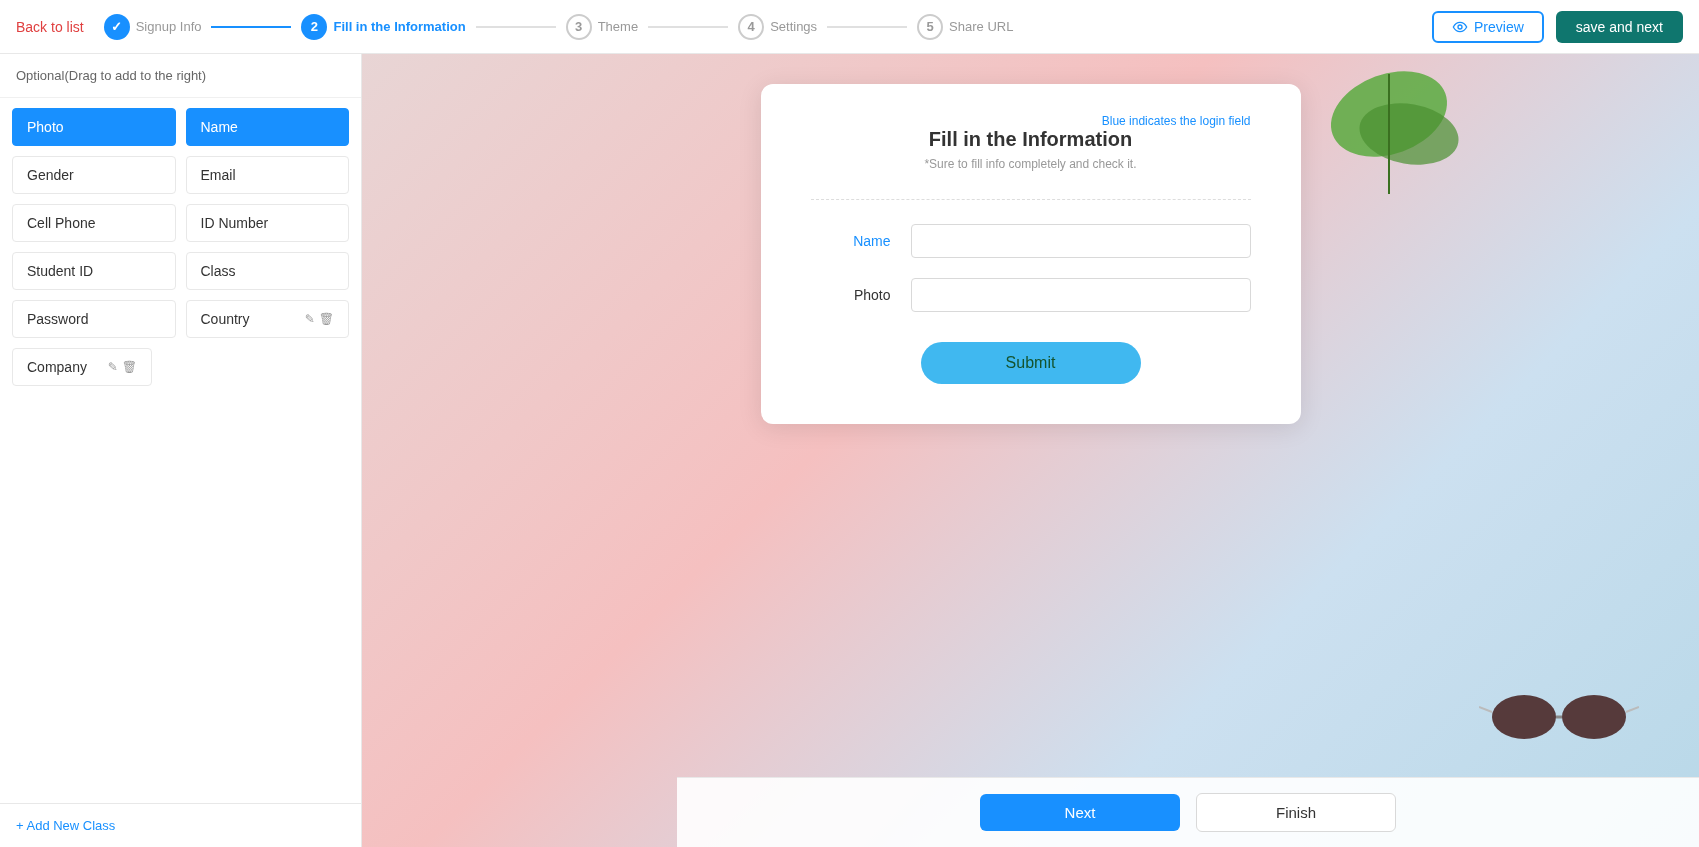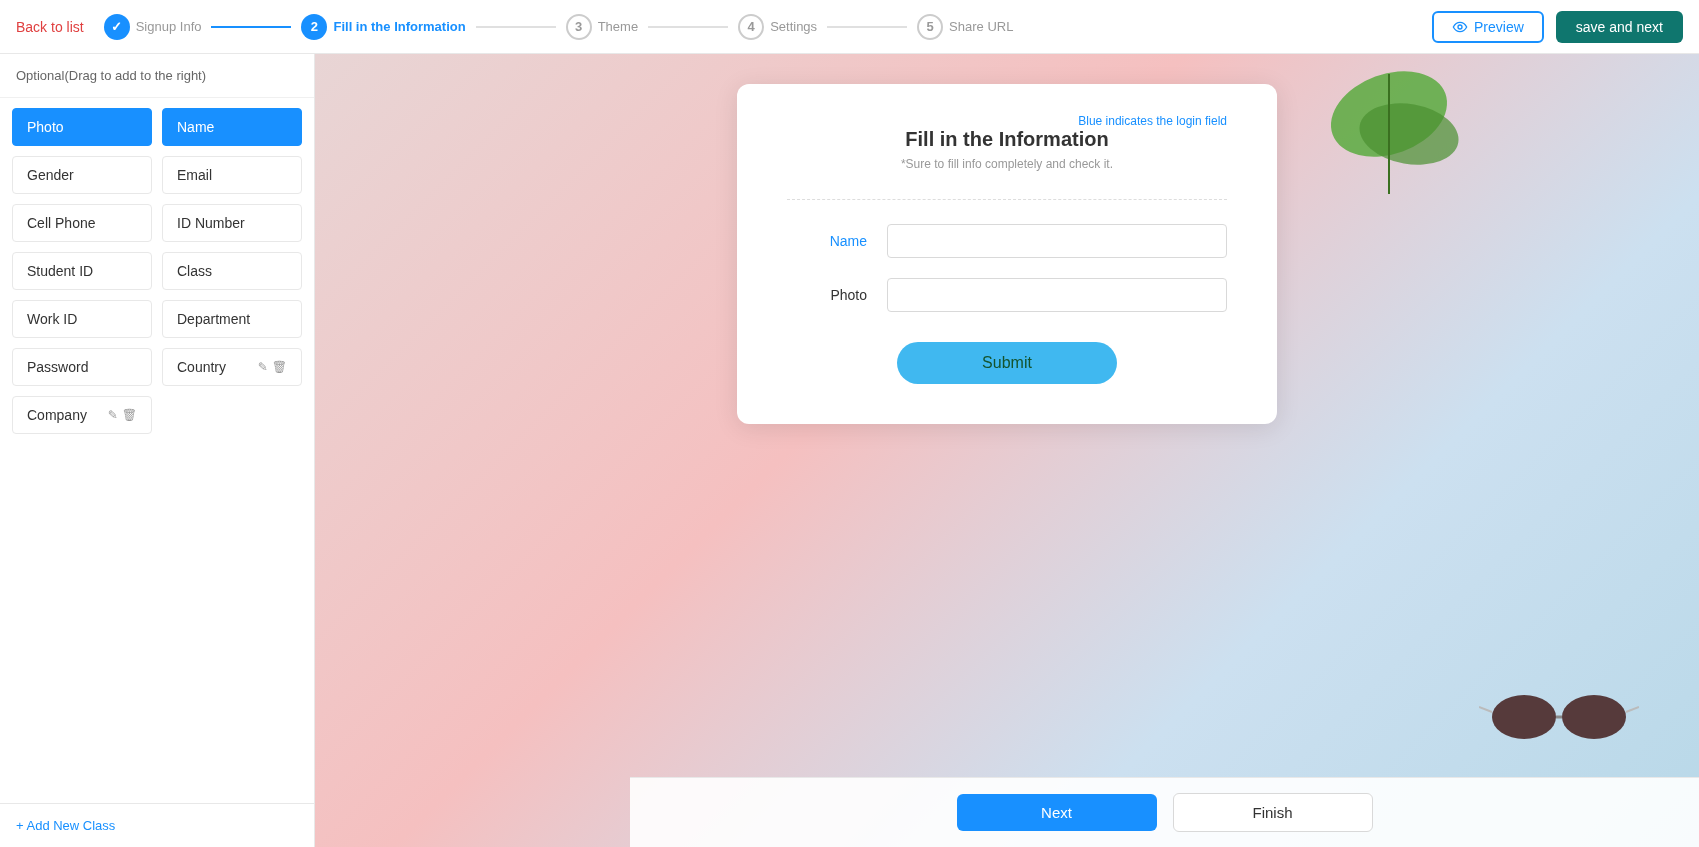--- a/index.html
+++ b/index.html
@@ -104,21 +104,21 @@
 
     
     .main-layout {
       display: flex;
       height: calc(847px - 54px);
       position: relative;
     }
 
     
     .sidebar {
-      width: 315px;
+      width: 362px;
       background: #fff;
       border-right: 1px solid #e8e8e8;
       display: flex;
       flex-direction: column;
       flex-shrink: 0;
       z-index: 5;
     }
     .sidebar-header {
       padding: 14px 16px;
       color: #666;
@@ -382,28 +382,20 @@
 
       <div class="sidebar-row">
         <div class="sidebar-item">
           <span>Student ID</span>
         </div>
         <div class="sidebar-item">
           <span>Class</span>
         </div>
       </div>
 
-      <div class="sidebar-row">
-        <div class="sidebar-item">
-          <span>Work ID</span>
-        </div>
-        <div class="sidebar-item">
-          <span>Department</span>
-        </div>
-      </div>
 
       <div class="sidebar-row">
         <div class="sidebar-item">
           <span>Password</span>
         </div>
         <div class="sidebar-item">
           <span>Country</span>
           <div class="item-icons">
             <span>✎</span>
             <span>🗑</span>

